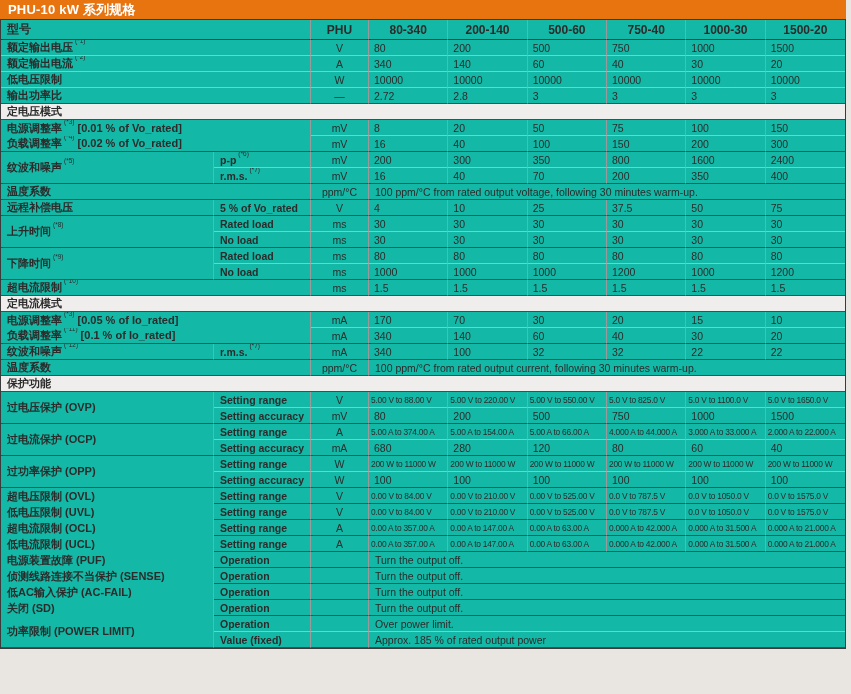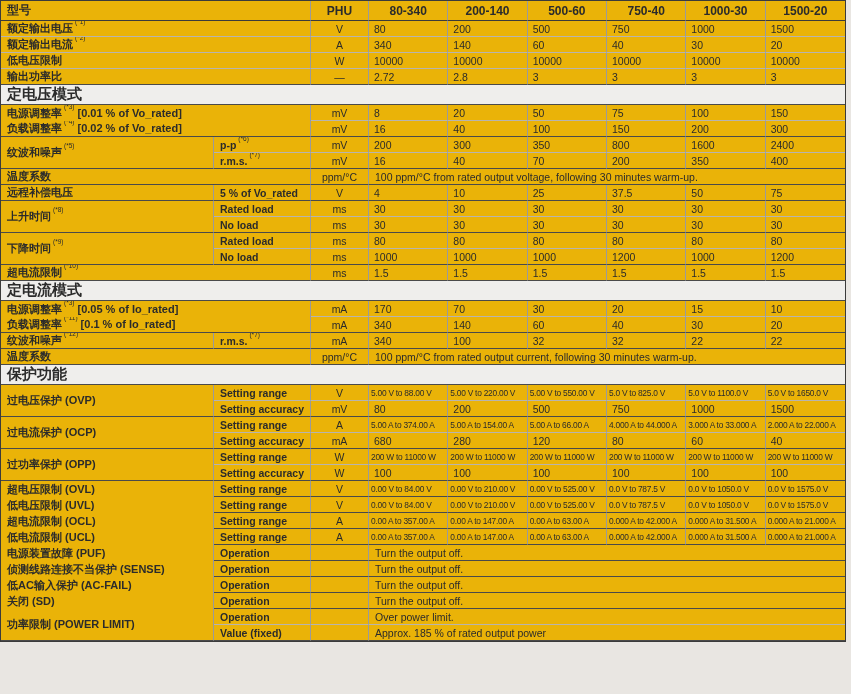--- a/index.html
+++ b/index.html
@@ -23,21 +23,21 @@
   .wrap{
     width:846px;
     border:1px solid #3b3b3b;
     box-sizing:border-box;
     background:#ffffff;
   }
   table{
     border-collapse:separate;border-spacing:0;
     table-layout:fixed;
     width:844px;
-    background:#eab308;
+    background:#14b8a6;
   }
   th,td{
     box-sizing:border-box;
     border-right:1px solid #9a9a9a;
     overflow:hidden;white-space:nowrap;
     vertical-align:middle;
     height:16px;
     font-size:10.5px;
     padding:0;
   }
@@ -48,21 +48,21 @@
     font-size:12px;font-weight:bold;
   }
   thead th.lblh{text-align:left;padding-left:6px;}
   thead th.model,thead th.unith{text-align:center;margin-top:7px;}
   tr.lt td{border-bottom:1px solid #b7b4b0;}
   tr.hv td{border-bottom:1px solid #4a4a4a;}
   td.open{border-bottom:none !important;}
   td.hb{border-bottom:1px solid #4a4a4a !important;}
   td.section{
     background:#efeeec;
-    font-weight:bold;font-size:15px;
+    font-weight:bold;font-size:11px;
     padding-left:6px;
     border-right:none;
   }
   td.lbl{font-weight:bold;font-size:11px;padding-left:6px;}
   td.sub{font-weight:bold;font-size:10.5px;padding-left:6px;}
   td.unit{text-align:center;font-size:10.5px;}
   td.val{padding-left:5px;font-size:10.5px;}
   td.val.sm{font-size:8.4px;letter-spacing:-0.25px;padding-left:2px;}
   td.val.span{padding-left:6px;margin-left:41px;}
   sup{
@@ -71,20 +71,23 @@
     position:relative;top:-3px;
     margin-left:2px;
   }
   .sfx{margin-left:3px;}
 </style>
 </head>
 <body>
 
 <div class="page">
 
+  <div class="titlebar">
+    <span>PHU-10 kW 系列规格</span>
+  </div>
 
   <div class="wrap">
     <table>
       <colgroup>
         <col style="width:213px">
         <col style="width:97px">
         <col style="width:58px">
         <col>
           <col>
           <col>

